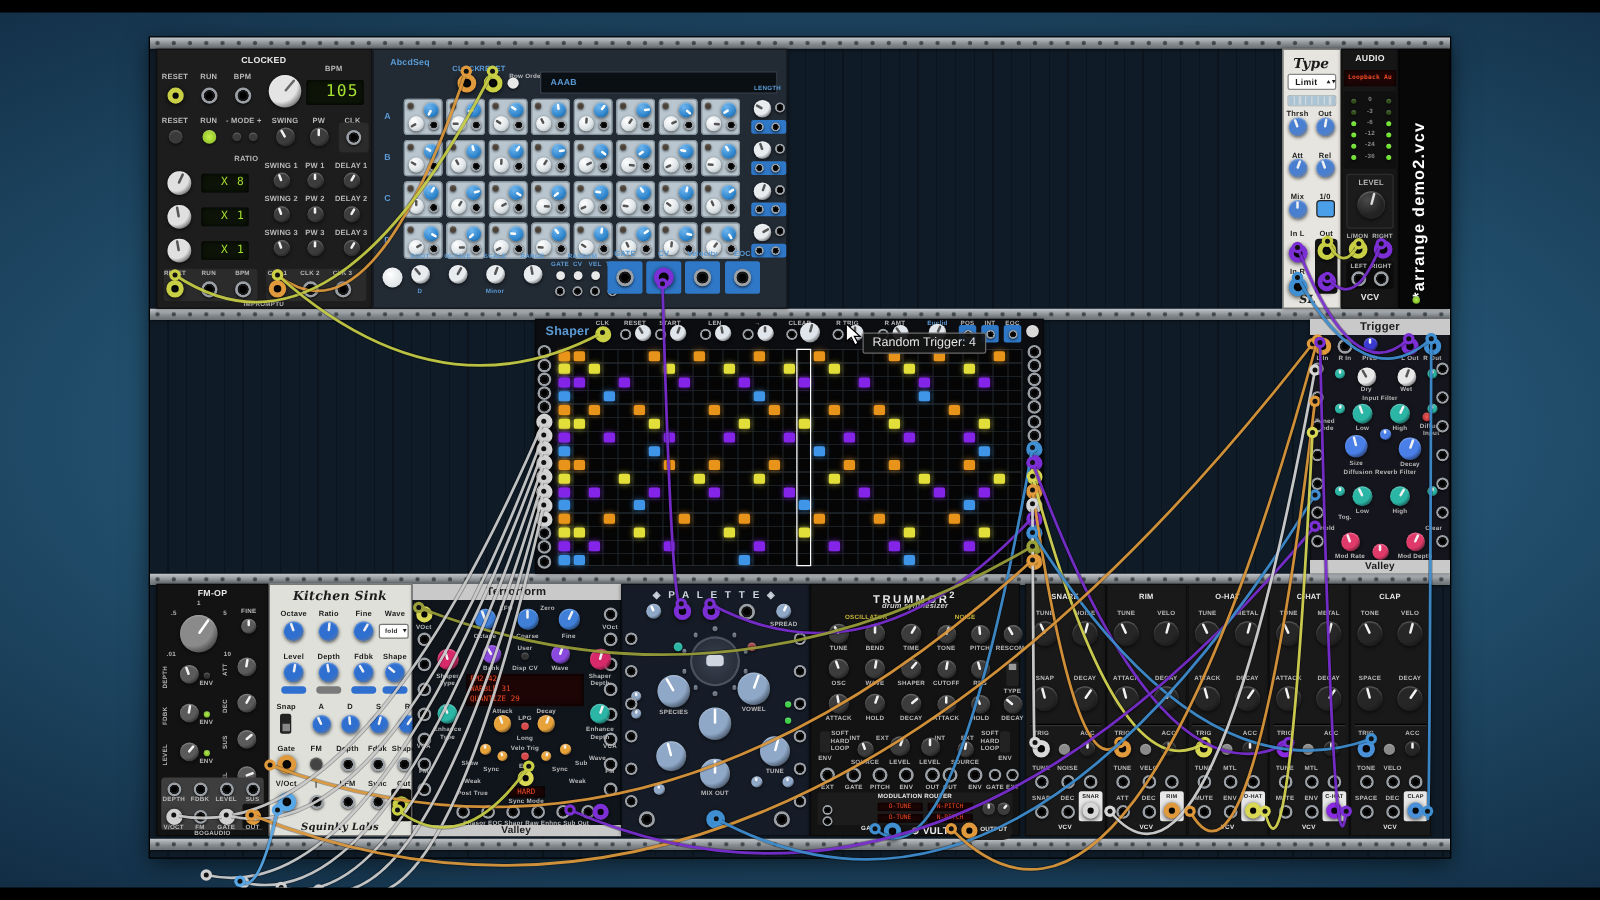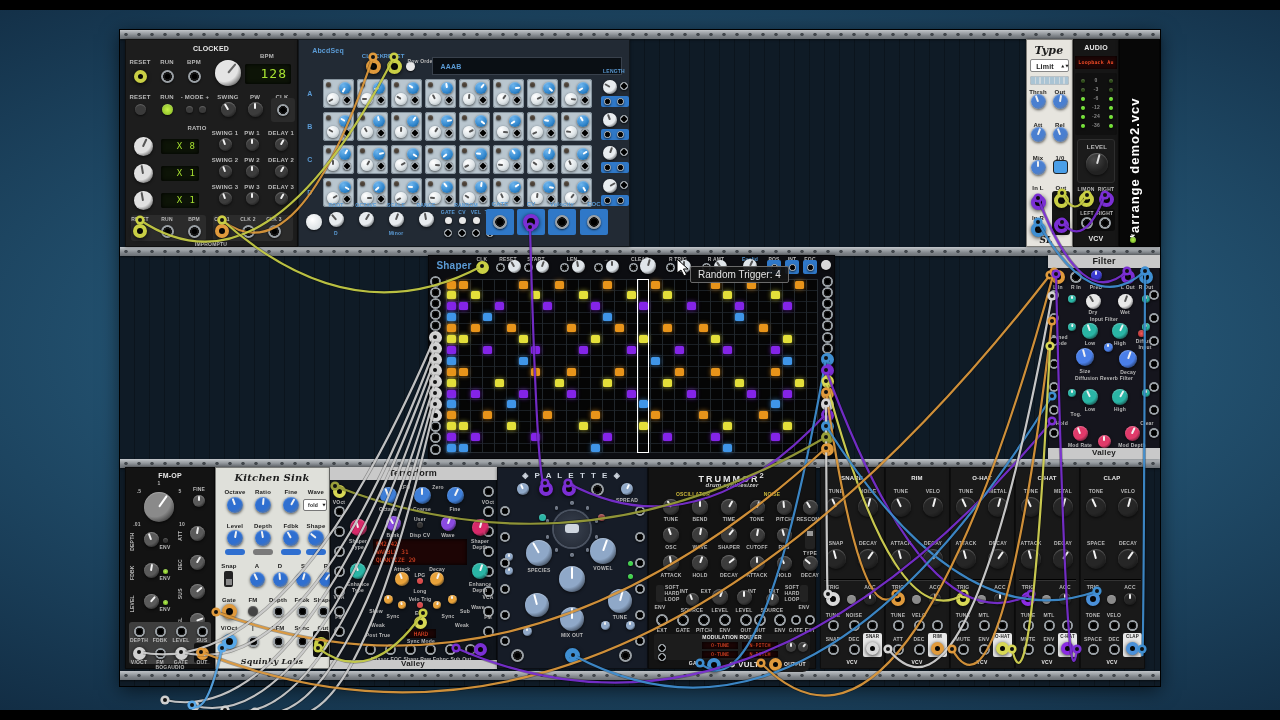--- a/index.html
+++ b/index.html
@@ -58,21 +58,21 @@
         <div class="plug" style="left:8.5px;top:30.5px;width:13px;height:13px;border:4px solid #c9cf45"></div>
         <span class="lbl " style="left:42px;top:20px">RUN</span>
         <div class="port" style="left:35.5px;top:30.5px;width:13px;height:13px"></div>
         <span class="lbl " style="left:69px;top:20px">BPM</span>
         <div class="port" style="left:62.5px;top:30.5px;width:13px;height:13px"></div>
         <div class="knob" style="left:90px;top:21px;width:26px;height:26px;background:radial-gradient(circle at 35% 30%, #e4e4e4, #e4e4e4 55%, rgba(0,0,0,.45))">
           <i style="transform:rotate(40deg);background:#666"></i>
         </div>
         <span class="lbl " style="left:142px;top:14px">BPM</span>
         <div class="box" style="left:120px;top:25px;width:46px;height:20px;">
-          <div class="seg" style="left:0;top:0;right:0;bottom:0;font-size:13px;line-height:20px;padding-right:4px">128</div>
+          <div class="seg" style="left:0;top:0;right:0;bottom:0;font-size:13px;line-height:20px;padding-right:4px">105</div>
         </div>
         <span class="lbl " style="left:15px;top:55px">RESET</span>
         <span class="lbl " style="left:42px;top:55px">RUN</span>
         <span class="lbl " style="left:70px;top:55px">- MODE +</span>
         <span class="lbl " style="left:103px;top:55px">SWING</span>
         <span class="lbl " style="left:130px;top:55px">PW</span>
         <span class="lbl " style="left:157px;top:55px">CLK</span>
         <div class="btn" style="left:9.5px;top:64.5px;width:11px;height:11px;background:#3a3a3a"></div>
         <div class="btn" style="left:36.5px;top:64.5px;width:11px;height:11px;background:radial-gradient(circle,#c6f04a,#7fb321)"></div>
         <div class="btn" style="left:60.5px;top:66.5px;width:7px;height:7px;background:#3a3a3a"></div>
@@ -865,21 +865,21 @@
         <div class="plug" style="left:392.5px;top:153.89999999999998px;width:13px;height:13px;border:4px solid #7b2fd4"></div>
         <div class="port" style="left:1.5px;top:166.1px;width:11px;height:11px"></div>
         <div class="plug" style="left:392.5px;top:165.1px;width:13px;height:13px;border:4px solid #3f8fd2"></div>
         <div class="port" style="left:1.5px;top:177.29999999999998px;width:11px;height:11px"></div>
         <div class="plug" style="left:392.5px;top:176.29999999999998px;width:13px;height:13px;border:4px solid #9aa03a"></div>
         <div class="port" style="left:1.5px;top:188.5px;width:11px;height:11px"></div>
         <div class="plug" style="left:392.5px;top:187.5px;width:13px;height:13px;border:4px solid #e09a3c"></div>
       </div>
     <div class="module" id="m-plateau" style="left:928px;top:225px;width:112px;height:204px;background:#15151d;">
         <div class="box" style="left:0px;top:0px;width:112px;height:13px;background:#c9c9c9">
-          <span class="lbl lk" style="left:56px;top:2px;font-size:9px">Filter</span>
+          <span class="lbl lk" style="left:56px;top:2px;font-size:9px">Trigger</span>
         </div>
         <div class="plug" style="left:3px;top:15px;width:14px;height:14px;border:4px solid #e09a3c"></div>
         <div class="port" style="left:22px;top:16px;width:12px;height:12px"></div>
         <div class="knob" style="left:42.5px;top:14.5px;width:11px;height:11px;background:radial-gradient(circle at 35% 30%, #3a3ad0, #3a3ad0 55%, rgba(0,0,0,.45))">
           <i style="transform:rotate(0deg);background:#f2f2f2"></i>
         </div>
         <div class="plug" style="left:73px;top:15px;width:14px;height:14px;border:4px solid #7b2fd4"></div>
         <div class="plug" style="left:91px;top:15px;width:14px;height:14px;border:4px solid #3f8fd2"></div>
         <span class="lbl tiny" style="left:10px;top:30px">L In</span>
         <span class="lbl tiny" style="left:28px;top:30px">R In</span>

